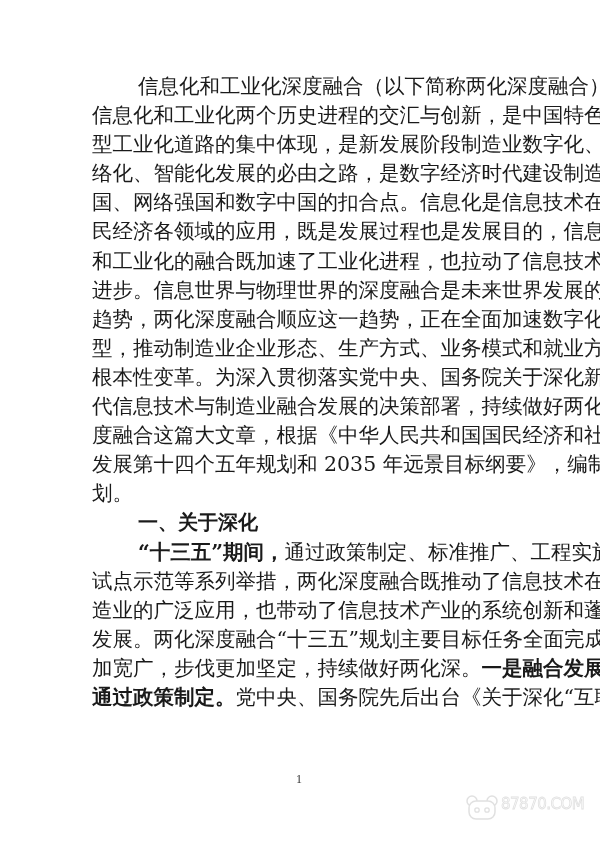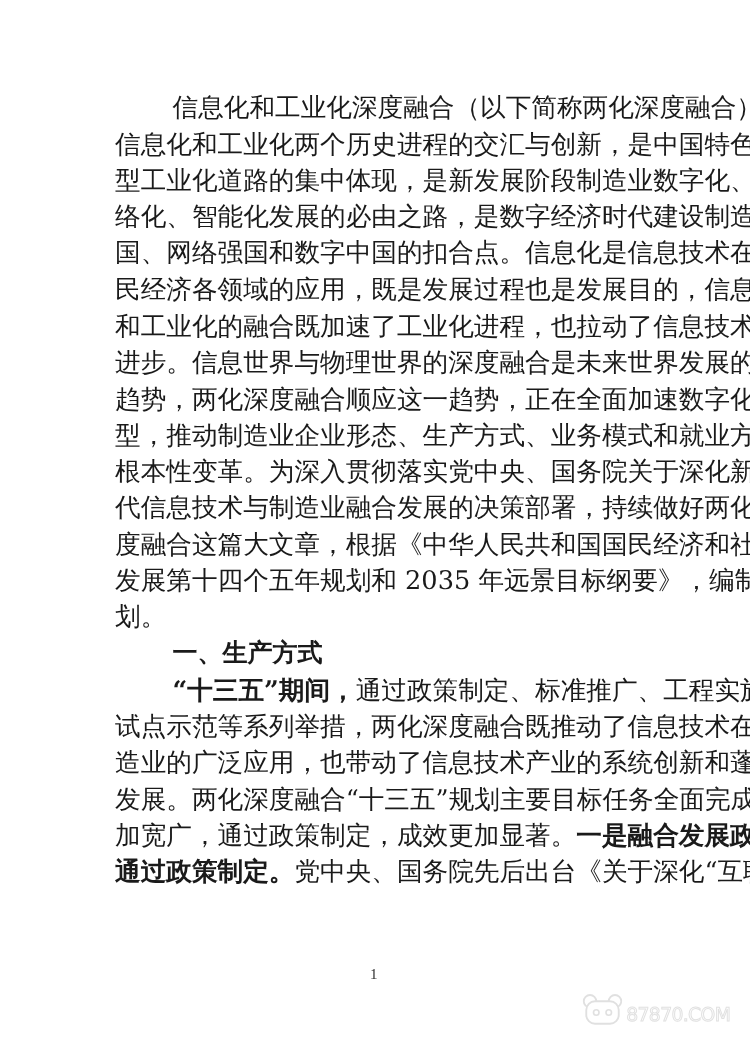--- a/index.html
+++ b/index.html
@@ -58,21 +58,21 @@
     top: 772px;
     font-size: 12px;
     color: #333;
     font-family: "Liberation Serif", serif;
   }
   .watermark {
     position: absolute;
     left: 466px;
     top: 795px;
     display: flex;
-    align-items: flex-end;
+    align-items: flex-start;
     opacity: 0.55;
   }
   .watermark-text {
     font-family: "DejaVu Sans", sans-serif;
     font-size: 15px;
     color: #ffffff;
     -webkit-text-stroke: 0.8px #c8c8c8;
     margin-left: 3px;
     letter-spacing: -0.5px;
   }
@@ -92,30 +92,30 @@
     <div class="line">和工业化的融合既加速了工业化进程，也拉动了信息技术的</div>
     <div class="line">进步。信息世界与物理世界的深度融合是未来世界发展的总</div>
     <div class="line">趋势，两化深度融合顺应这一趋势，正在全面加速数字化转</div>
     <div class="line">型，推动制造业企业形态、生产方式、业务模式和就业方式</div>
     <div class="line">根本性变革。为深入贯彻落实党中央、国务院关于深化新一</div>
     <div class="line">代信息技术与制造业融合发展的决策部署，持续做好两化深</div>
     <div class="line">度融合这篇大文章，根据《中华人民共和国国民经济和社会</div>
     <div class="line">发展第十四个五年规划和 2035 年远景目标纲要》，编制本规</div>
     <div class="line last">划。</div>
 
-    <div class="line indent heading">一、生产方式</div>
+    <div class="line indent heading">一、关于深化</div>
 
     <div class="line indent">
       <span class="bold">“十三五”期间，</span><span>通过政策制定、标准推广、工程实施、</span>
     </div>
     <div class="line">试点示范等系列举措，两化深度融合既推动了信息技术在制</div>
     <div class="line">造业的广泛应用，也带动了信息技术产业的系统创新和蓬勃</div>
     <div class="line">发展。两化深度融合“十三五”规划主要目标任务全面完成，</div>
     <div class="line">
-      <span>加宽广，通过政策制定，成效更加显著。</span><span class="bold">一是融合发展政策</span>
+      <span>加宽广，步伐更加坚定，持续做好两化深。</span><span class="bold">一是融合发展政策</span>
     </div>
     <div class="line">
       <span class="bold">通过政策制定。</span><span>党中央、国务院先后出台《关于深化“互联</span>
     </div>
   </div>
 
   <div class="page-number">1</div>
 
   <div class="watermark">
     <svg width="32" height="26" viewBox="0 0 32 26">

